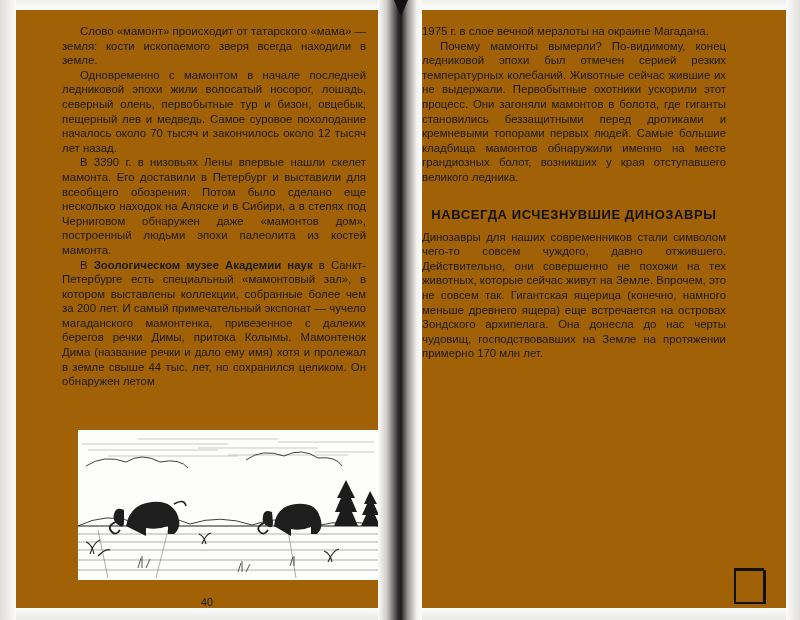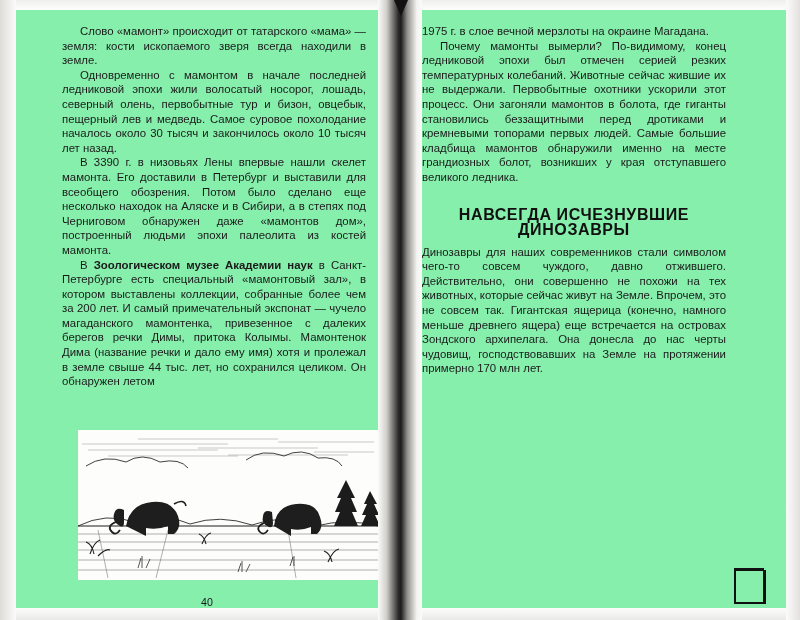--- a/index.html
+++ b/index.html
@@ -10,21 +10,21 @@
   body {
     width: 800px;
     height: 620px;
     overflow: hidden;
     font-family: "Liberation Sans", sans-serif;
   }
   #page {
     position: relative;
     width: 800px;
     height: 620px;
-    background: #86efac;
+    background: #a16207;
     overflow: hidden;
   }
   
   .edge-top {
     position: absolute; left: 0; top: 0; width: 800px; height: 10px;
     background: linear-gradient(#efefed, #fdfdfd);
   }
   .edge-bottom {
     position: absolute; left: 0; bottom: 0; width: 800px; height: 12px;
     background: linear-gradient(#fdfdfd, #e9e9e7);
@@ -84,21 +84,21 @@
     text-align: justify;
     text-indent: 18px;
     -webkit-hyphens: none;
     hyphens: none;
   }
   p.noindent { text-indent: 0; }
   b { font-weight: bold; }
 
   h2.section-title {
     margin: 22px 0 8px 0;
-    font-size: 16px;
+    font-size: 13px;
     line-height: 15px;
     font-weight: bold;
     text-align: center;
     letter-spacing: 0.6px;
     color: #111;
   }
 
   
   .figure {
     position: absolute;
@@ -149,21 +149,21 @@
 <div id="page">
 
   <div class="edge-top"></div>
   <div class="edge-bottom"></div>
   <div class="edge-left"></div>
   <div class="edge-right"></div>
 
   <div class="pagebody page-left">
     <div class="col">
       <p>Слово «мамонт» происходит от татарского «мама» — земля: кости ископаемого зверя всегда находили в земле.</p>
-      <p>Одновременно с мамонтом в начале последней ледниковой эпохи жили волосатый носорог, лошадь, северный олень, первобытные тур и бизон, овцебык, пещерный лев и медведь. Самое суровое похолодание началось около 30 тысяч и закончилось около 10 тысяч лет назад.</p>
+      <p>Одновременно с мамонтом в начале последней ледниковой эпохи жили волосатый носорог, лошадь, северный олень, первобытные тур и бизон, овцебык, пещерный лев и медведь. Самое суровое похолодание началось около 70 тысяч и закончилось около 12 тысяч лет назад.</p>
       <p>В 3390 г. в низовьях Лены впервые нашли скелет мамонта. Его доставили в Петербург и выставили для всеобщего обозрения. Потом было сделано еще несколько находок на Аляске и в Сибири, а в степях под Черниговом обнаружен даже «мамонтов дом», построенный людьми эпохи палеолита из костей мамонта.</p>
       <p><span>В </span><b>Зоологическом музее Академии наук</b><span> в Санкт-Петербурге есть специальный «мамонтовый зал», в котором выставлены коллекции, собранные более чем за 200 лет. И самый примечательный экспонат — чучело магаданского мамонтенка, привезенное с далеких берегов речки Димы, притока Колымы. Мамонтенок Дима (название речки и дало ему имя) хотя и пролежал в земле свыше 44 тыс. лет, но сохранился целиком. Он обнаружен летом</span></p>
     </div>
 
     <div class="figure fig-left">
       <svg width="300" height="150" viewBox="0 0 300 150">
         <rect x="0" y="0" width="300" height="150" fill="#fdfdfb"></rect>
 
         <g stroke="#3a3a3a" stroke-width="0.5" opacity="0.55">
           <path d="M4 14 H150"></path>

